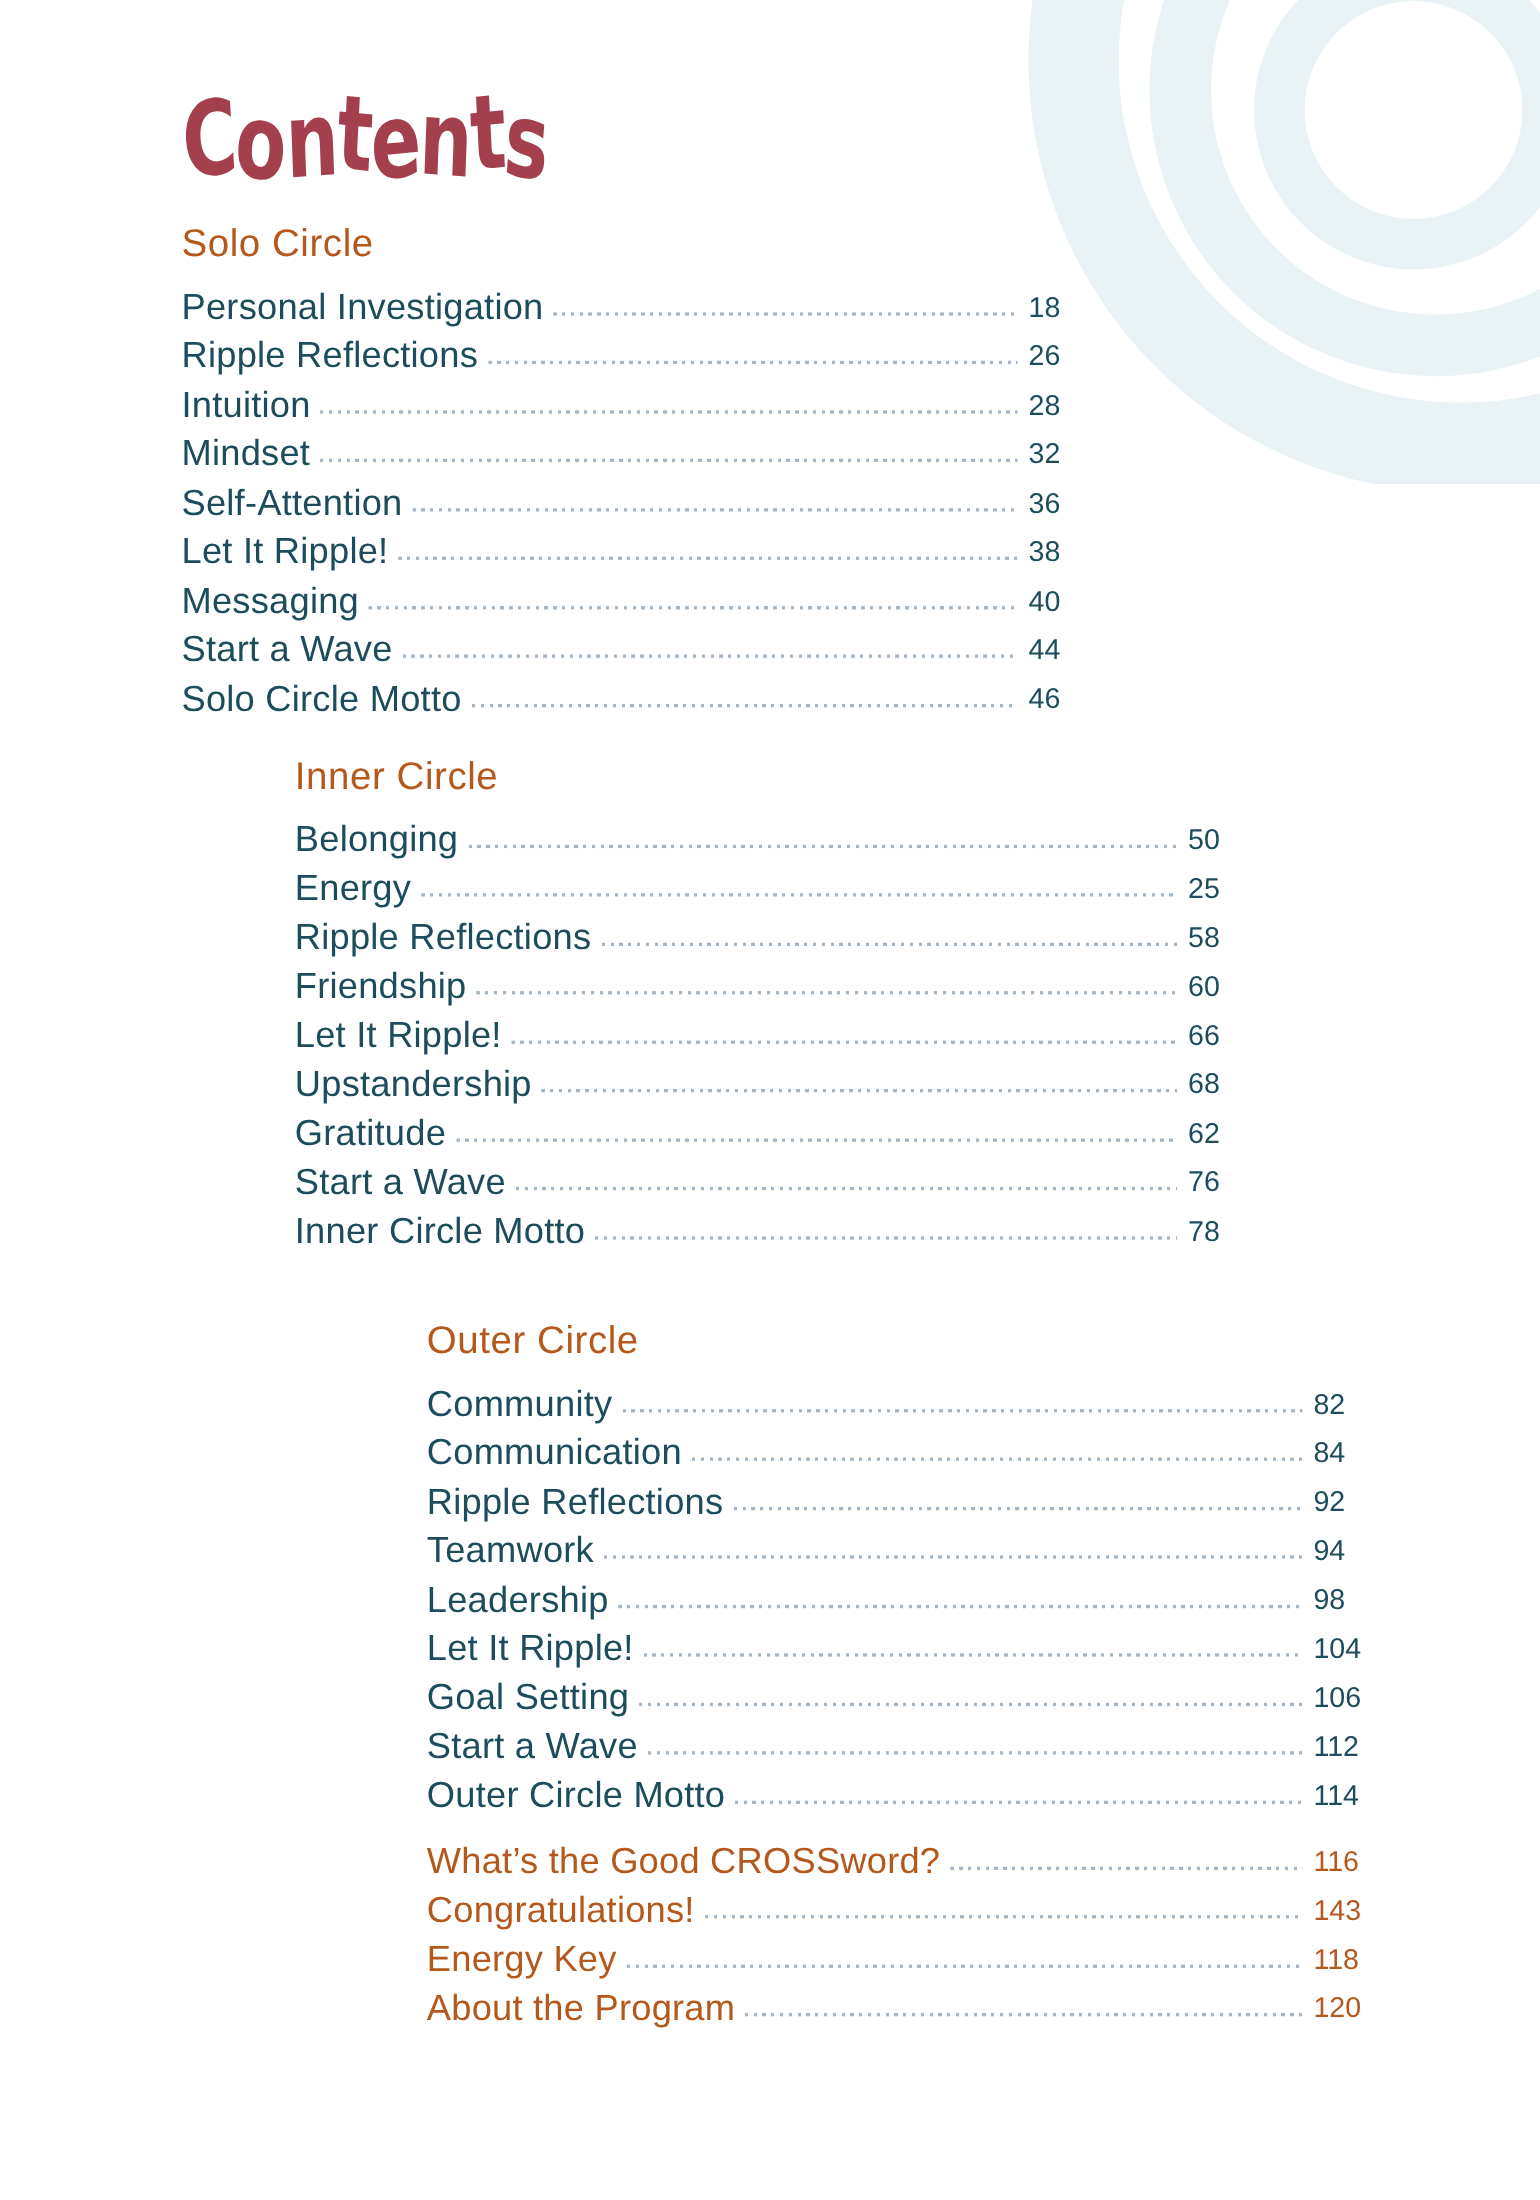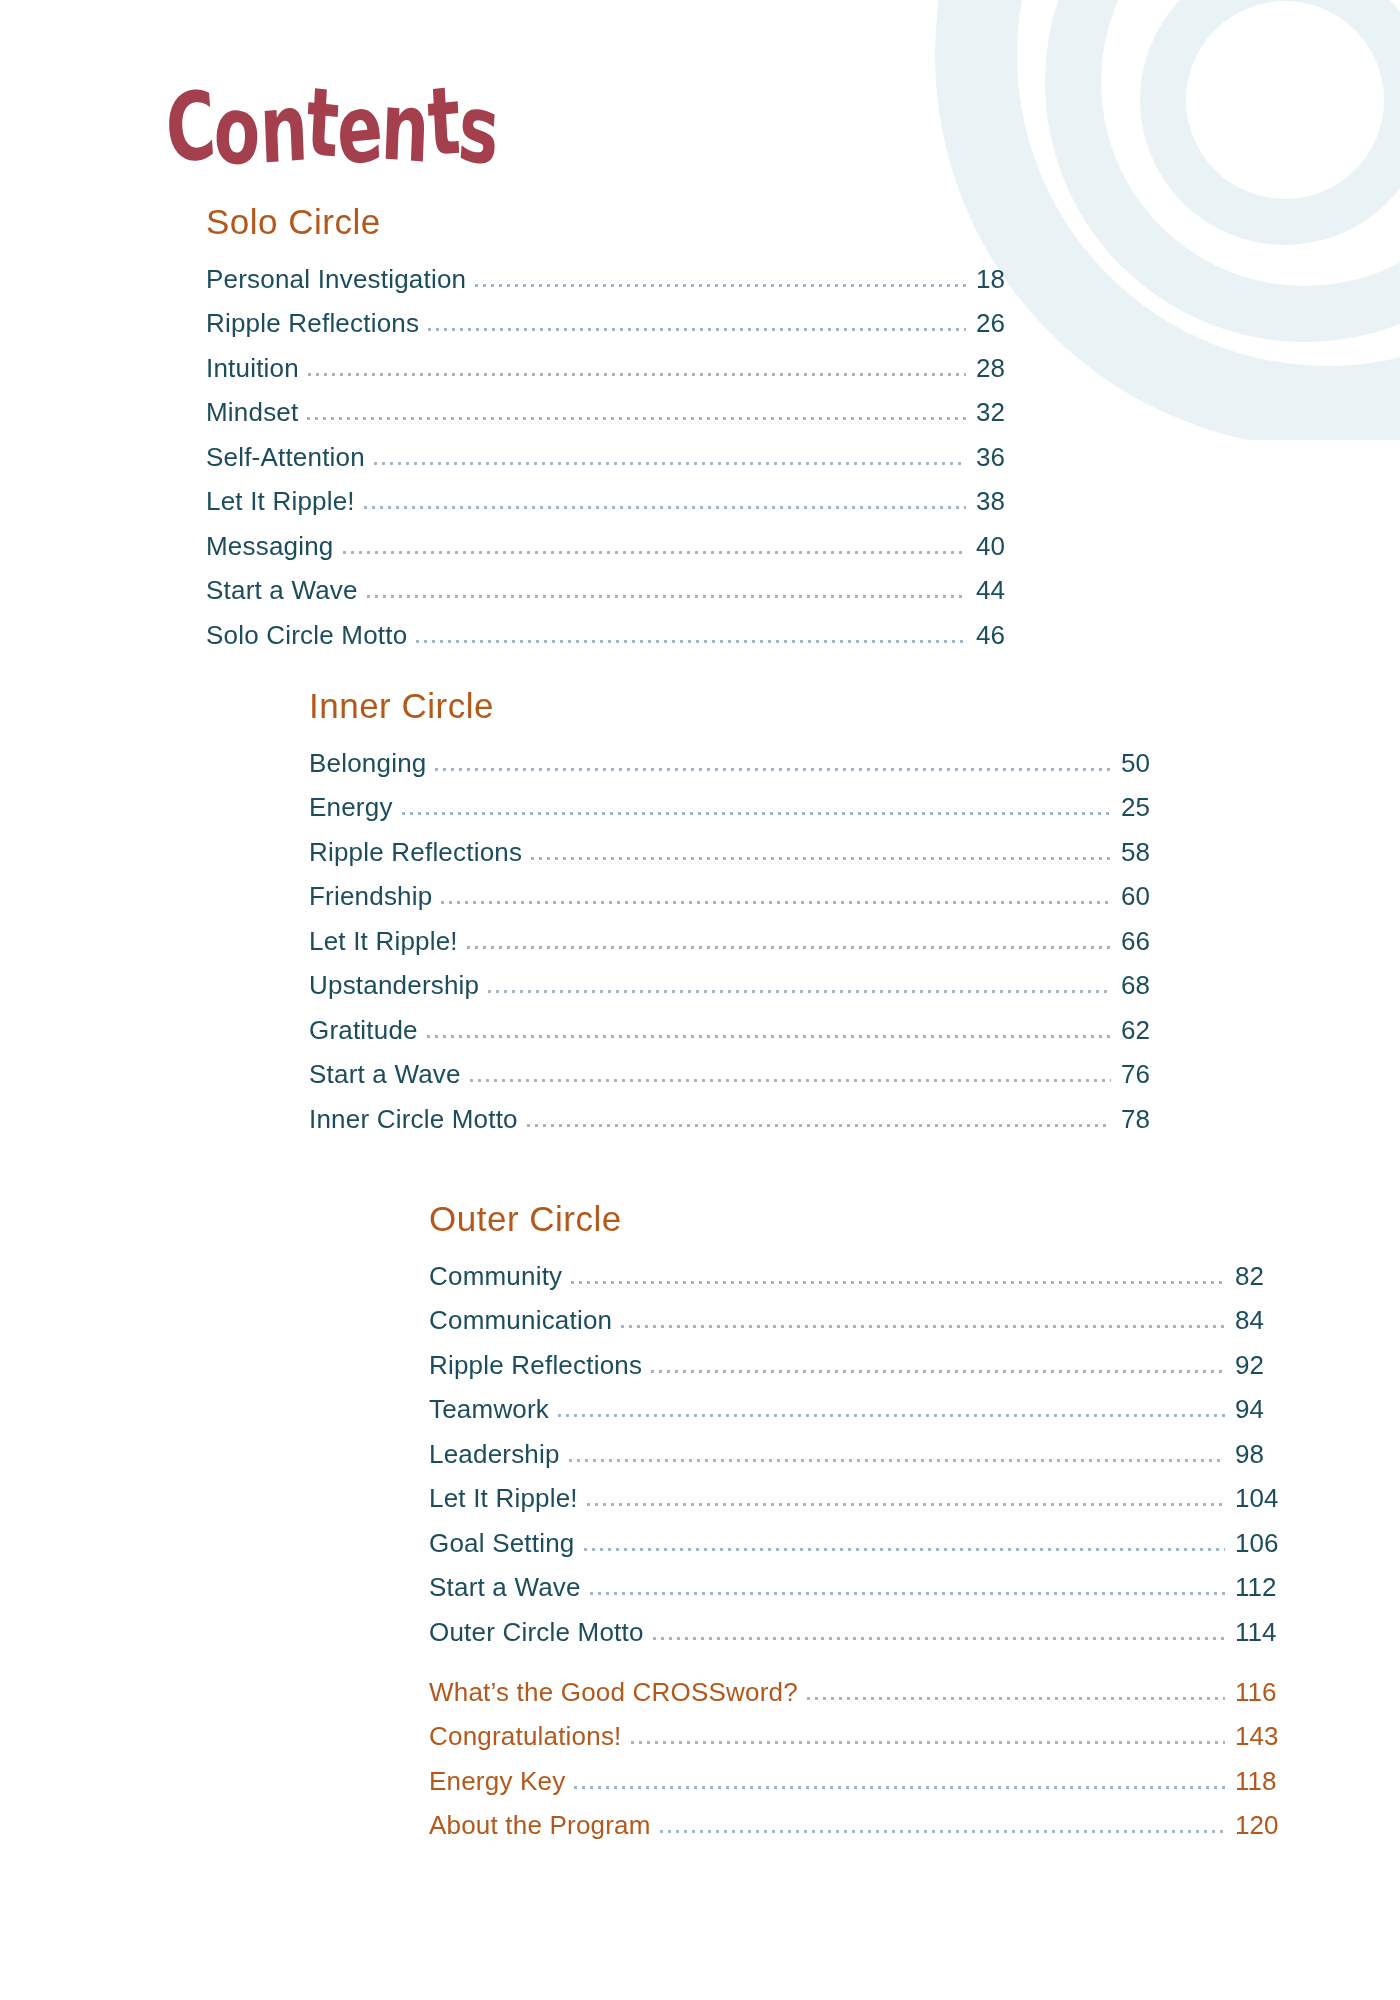--- a/index.html
+++ b/index.html
@@ -34,41 +34,41 @@
   .title span{display:inline-block;}
   .title span:nth-child(1){transform:rotate(-5deg);}
   .title span:nth-child(2){transform:rotate(4deg) translateY(3px);}
   .title span:nth-child(3){transform:rotate(-3deg) translateY(1px);}
   .title span:nth-child(4){transform:rotate(4deg) translateY(-5px);}
   .title span:nth-child(5){transform:rotate(-4deg) translateY(2px);}
   .title span:nth-child(6){transform:rotate(3deg);}
   .title span:nth-child(7){transform:rotate(-4deg) translateY(-6px);}
   .title span:nth-child(8){transform:rotate(6deg) translateY(2px);}
 
-  .toc-section{position:absolute;margin-left:41px;}
+  .toc-section{position:absolute;}
   .sec-solo  {left:165px;top:203px;width:816px;}
   .sec-inner {left:268px;top:687px;width:858px;}
   .sec-outer {left:388px;top:1200px;width:852px;}
   .sec-extras{left:388px;top:1662px;width:852px;}
 
   .toc-section h2{
     font-size:35px;line-height:38px;
     font-weight:normal;
     color:var(--c-heading);
     letter-spacing:0.5px;
   }
   .rows{margin-top:8px;}
   .sec-extras .rows{margin-top:0;}
   .row{
     height:44.5px;
     display:flex;
     align-items:flex-end;
   }
   .row .label{
-    font-size:26px;line-height:30px;
+    font-size:33px;line-height:30px;
     color:var(--c-item);
     white-space:nowrap;
     letter-spacing:0.2px;
     text-align:right;
   }
   .row .dots{
     flex:1;
     height:3px;
     align-self:flex-end;
     margin:0 0 7px 9px;

